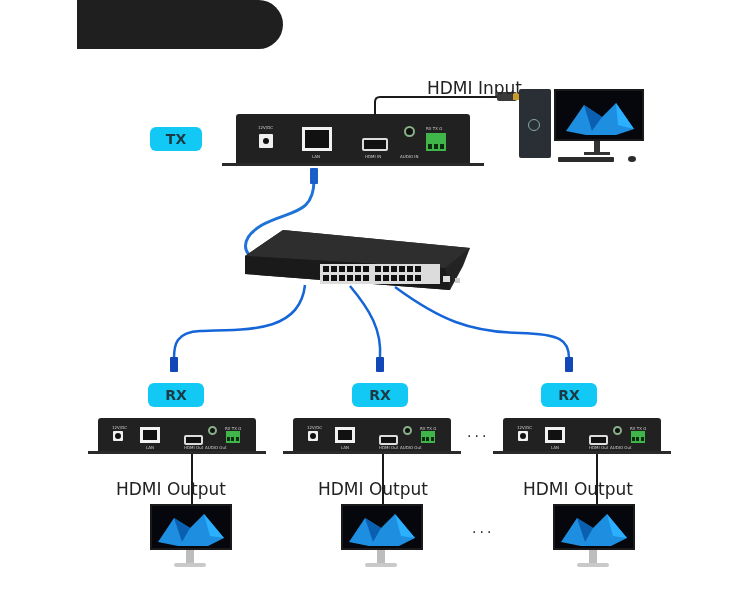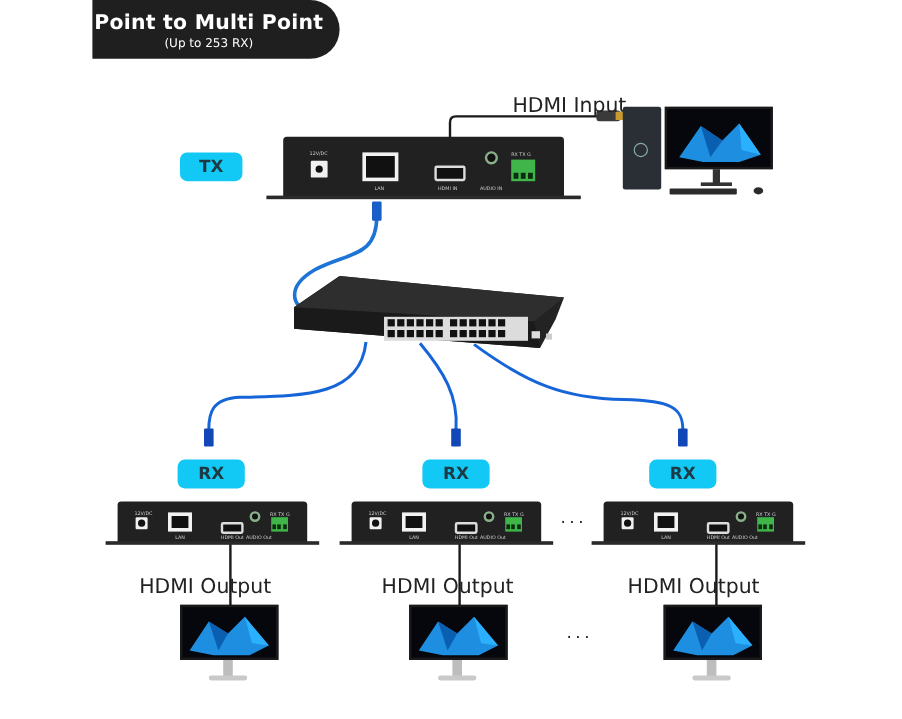--- a/index.html
+++ b/index.html
@@ -52,22 +52,20 @@
 
   <path d="M395,287 C440,320 470,332 520,333 C560,334 569,340 569,358" stroke="#1565d8" stroke-width="2.5" fill="none"></path>
   <rect x="565" y="357" width="8" height="15" rx="1" fill="#1247b8"></rect>
 
   <line x1="192" y1="450" x2="192" y2="505" stroke="#1a1a1a" stroke-width="2"></line>
   <line x1="383" y1="450" x2="383" y2="505" stroke="#1a1a1a" stroke-width="2"></line>
   <line x1="597" y1="450" x2="597" y2="505" stroke="#1a1a1a" stroke-width="2"></line>
 </svg>
 
 <div class="abs banner">
-  <div class="t1">Point to Multi Point</div>
-  <div class="t2">(Up to 253 RX)</div>
 </div>
 
 <div class="abs badge" style="left:150px;top:127px;width:52px;">TX</div>
 
 <div class="abs" style="left:222px;top:114px;width:262px;height:54px;">
   <div class="abs dev" style="left:14px;top:0;width:234px;height:50px;"></div>
   <div class="abs flange" style="left:0;top:49px;width:262px;"></div>
   <div class="abs lbl" style="left:36px;top:11px;">12V/DC</div>
   <div class="abs port-dc" style="left:37px;top:20px;width:14px;height:14px;"></div>
   <div class="abs port-lan" style="left:80px;top:13px;width:30px;height:24px;"></div>

